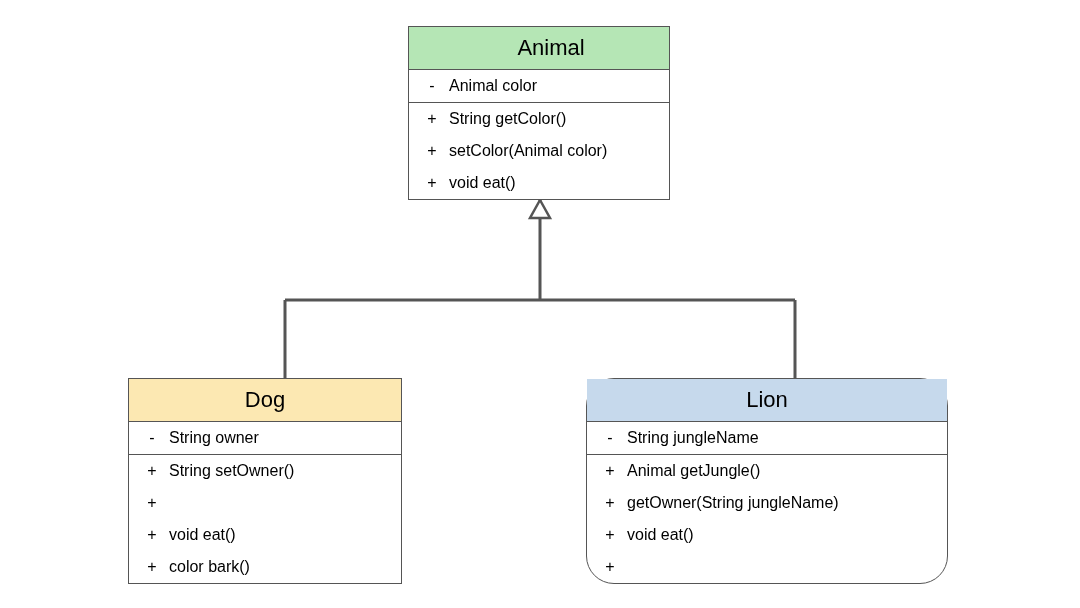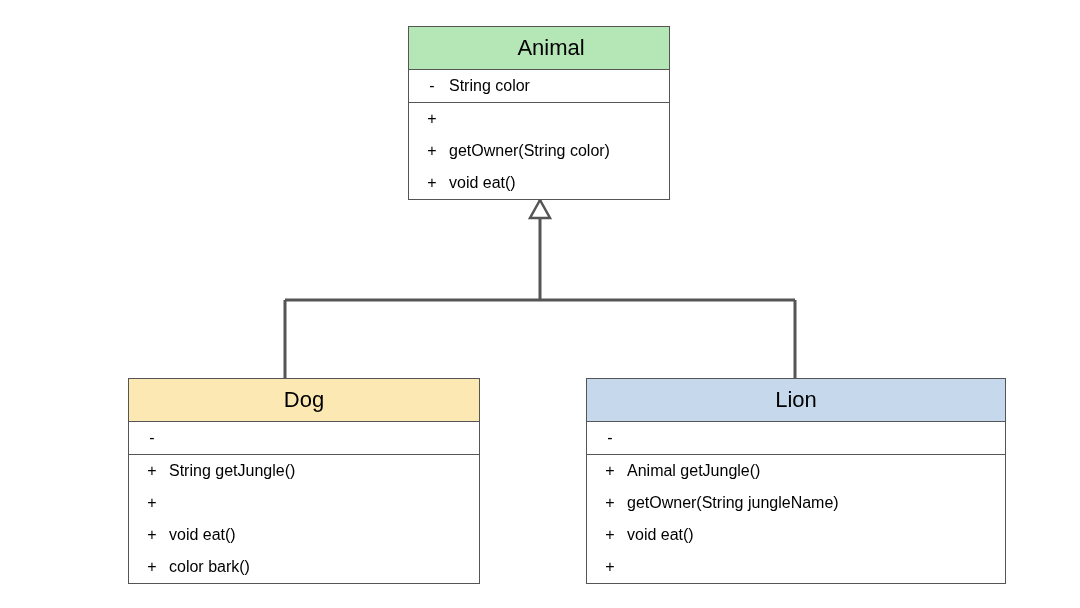--- a/index.html
+++ b/index.html
@@ -51,69 +51,72 @@
 <svg class="connectors">
   <path d="M 540 200 L 540 300 M 285 300 L 795 300 M 285 300 L 285 380 M 795 300 L 795 380" stroke="#555" stroke-width="3" fill="none"></path>
   <path d="M 540 200 L 530 218 L 550 218 Z" fill="#fff" stroke="#555" stroke-width="2.5"></path>
 </svg>
 
 <div class="class-box" style="left:408px; top:26px; width:262px;">
   <div class="class-header" style="background:#b5e6b5;padding-left:24px;">Animal</div>
   <div class="section">
     <div class="row">
       <span class="vis">-</span>
-      <span class="sig">String color</span>
+      <span class="sig">Animal color</span>
     </div>
   </div>
   <div class="section">
     <div class="row">
       <span class="vis">+</span>
+      <span class="sig">String getColor()</span>
     </div>
     <div class="row">
       <span class="vis">+</span>
-      <span class="sig">getOwner(String color)</span>
+      <span class="sig">setColor(Animal color)</span>
     </div>
     <div class="row">
       <span class="vis">+</span>
       <span class="sig">void eat()</span>
     </div>
   </div>
 </div>
 
-<div class="class-box" style="left:128px; top:378px; width:352px;">
+<div class="class-box" style="left:128px; top:378px; width:274px;">
   <div class="class-header" style="background:#fce8b2;">Dog</div>
   <div class="section">
     <div class="row">
       <span class="vis">-</span>
+      <span class="sig">String owner</span>
     </div>
   </div>
   <div class="section">
     <div class="row">
       <span class="vis">+</span>
-      <span class="sig">String getJungle()</span>
+      <span class="sig">String setOwner()</span>
     </div>
     <div class="row">
       <span class="vis">+</span>
     </div>
     <div class="row">
       <span class="vis">+</span>
       <span class="sig">void eat()</span>
     </div>
     <div class="row">
       <span class="vis">+</span>
       <span class="sig">color bark()</span>
     </div>
   </div>
 </div>
 
-<div class="class-box" style="left:586px; top:378px; width:420px;">
+<div class="class-box" style="left:586px; top:378px; width:362px;border-radius:28px;">
   <div class="class-header" style="background:#c6d9ec;">Lion</div>
   <div class="section">
     <div class="row">
       <span class="vis">-</span>
+      <span class="sig">String jungleName</span>
     </div>
   </div>
   <div class="section">
     <div class="row">
       <span class="vis">+</span>
       <span class="sig">Animal getJungle()</span>
     </div>
     <div class="row">
       <span class="vis">+</span>
       <span class="sig">getOwner(String jungleName)</span>

